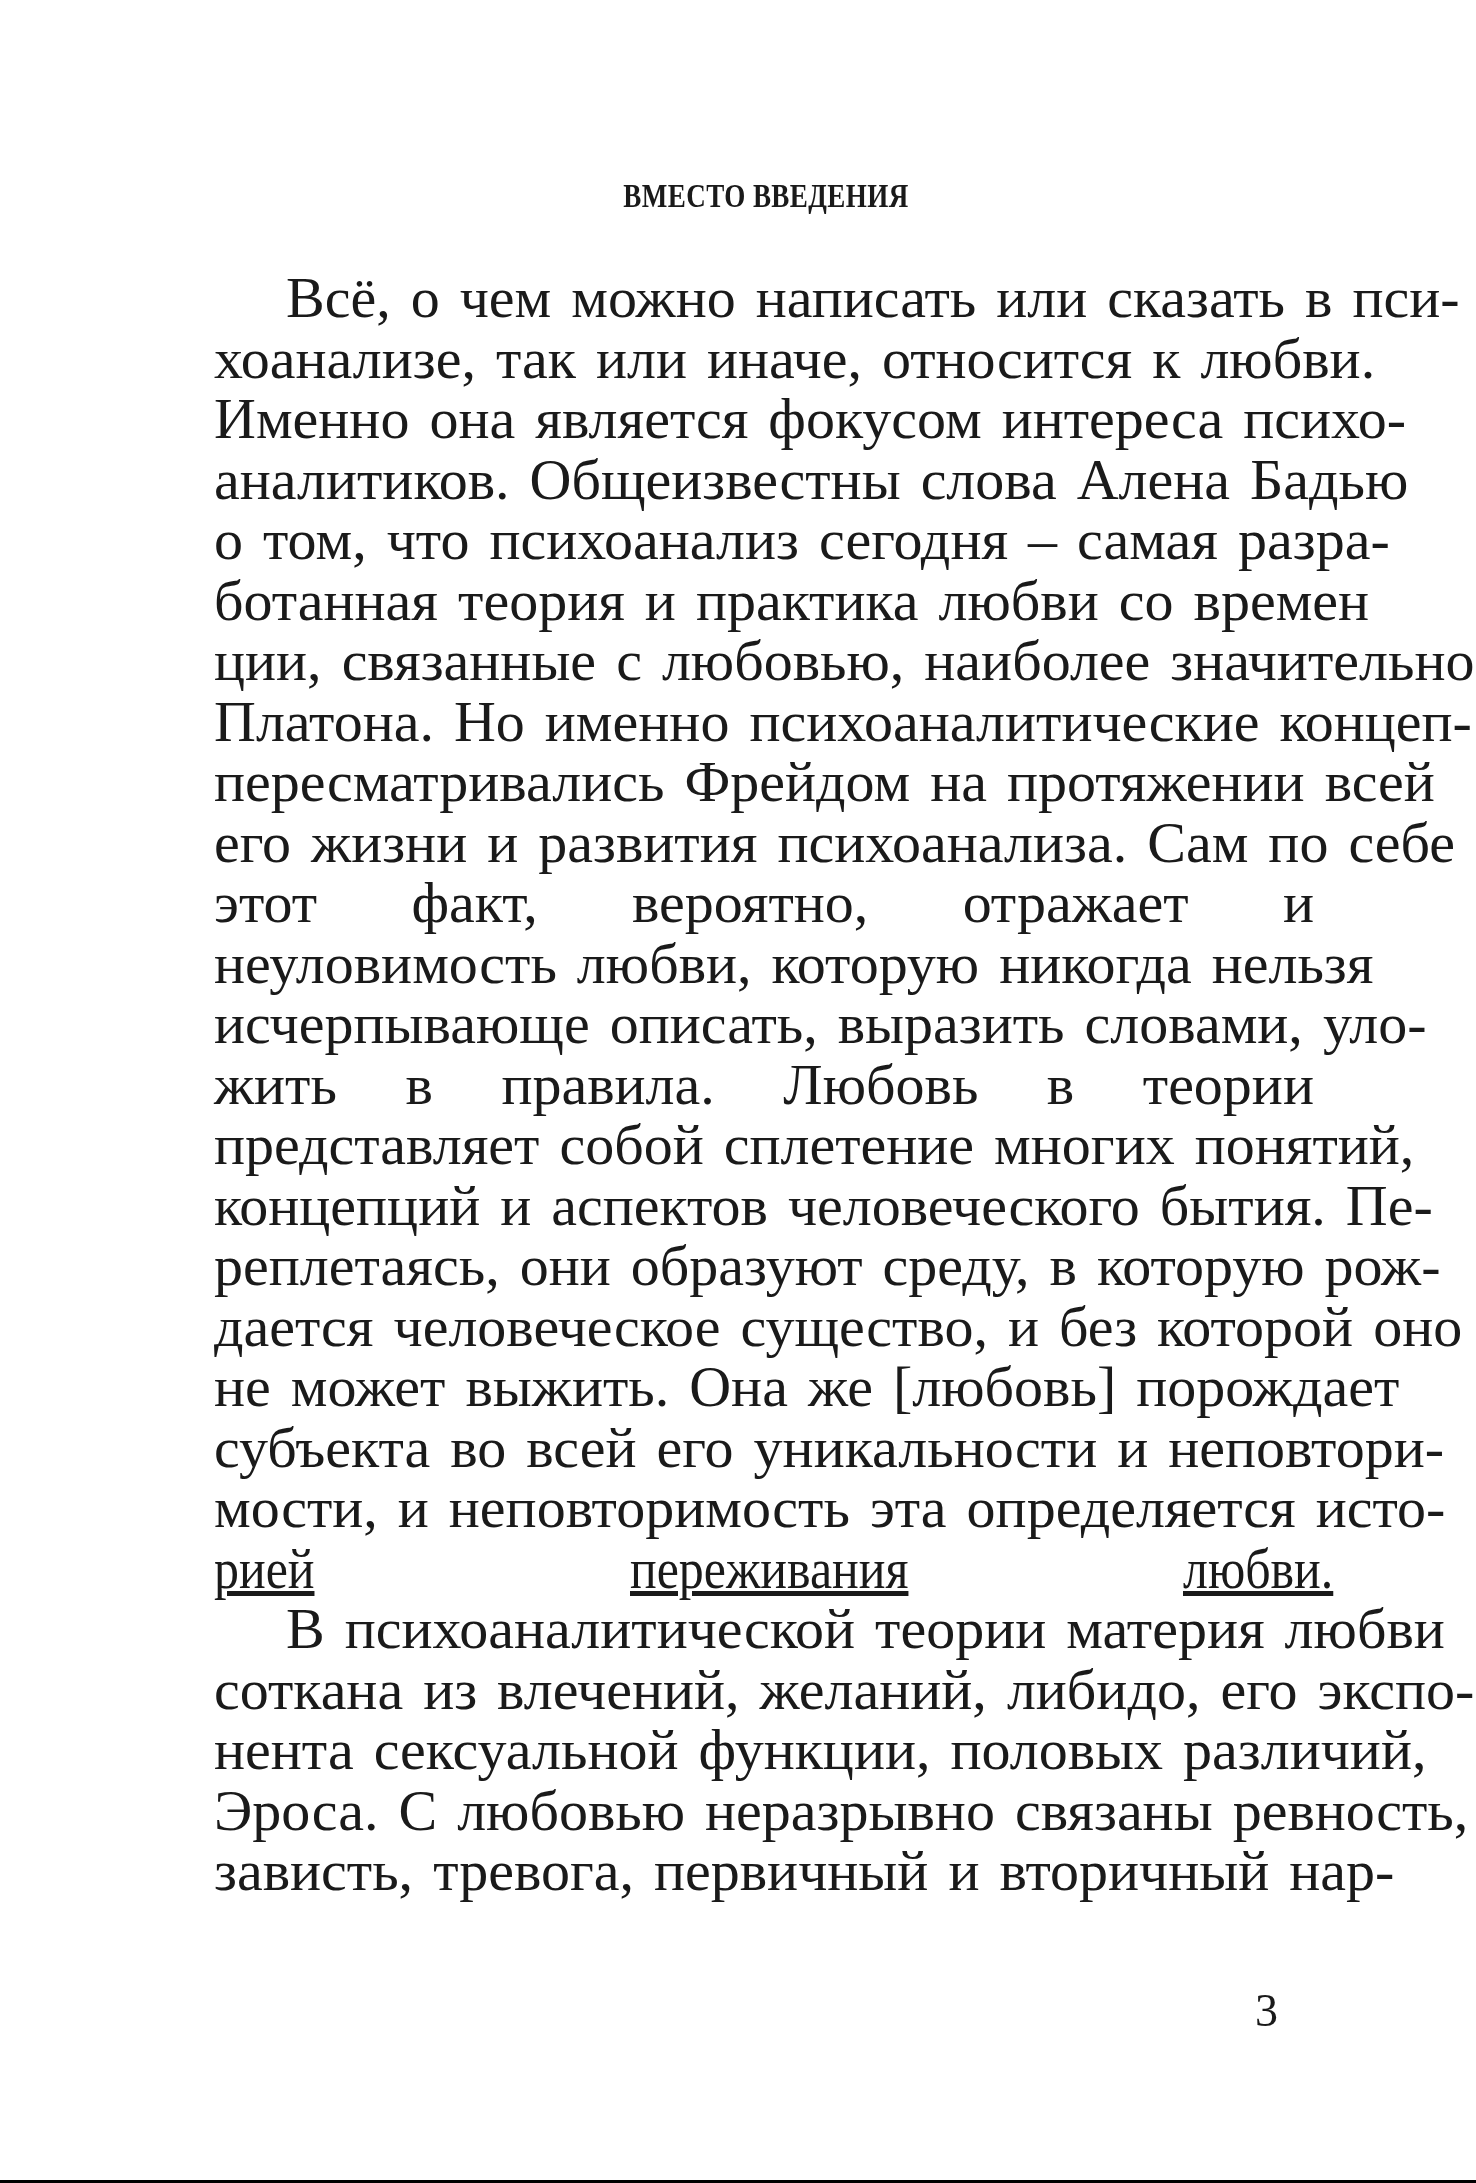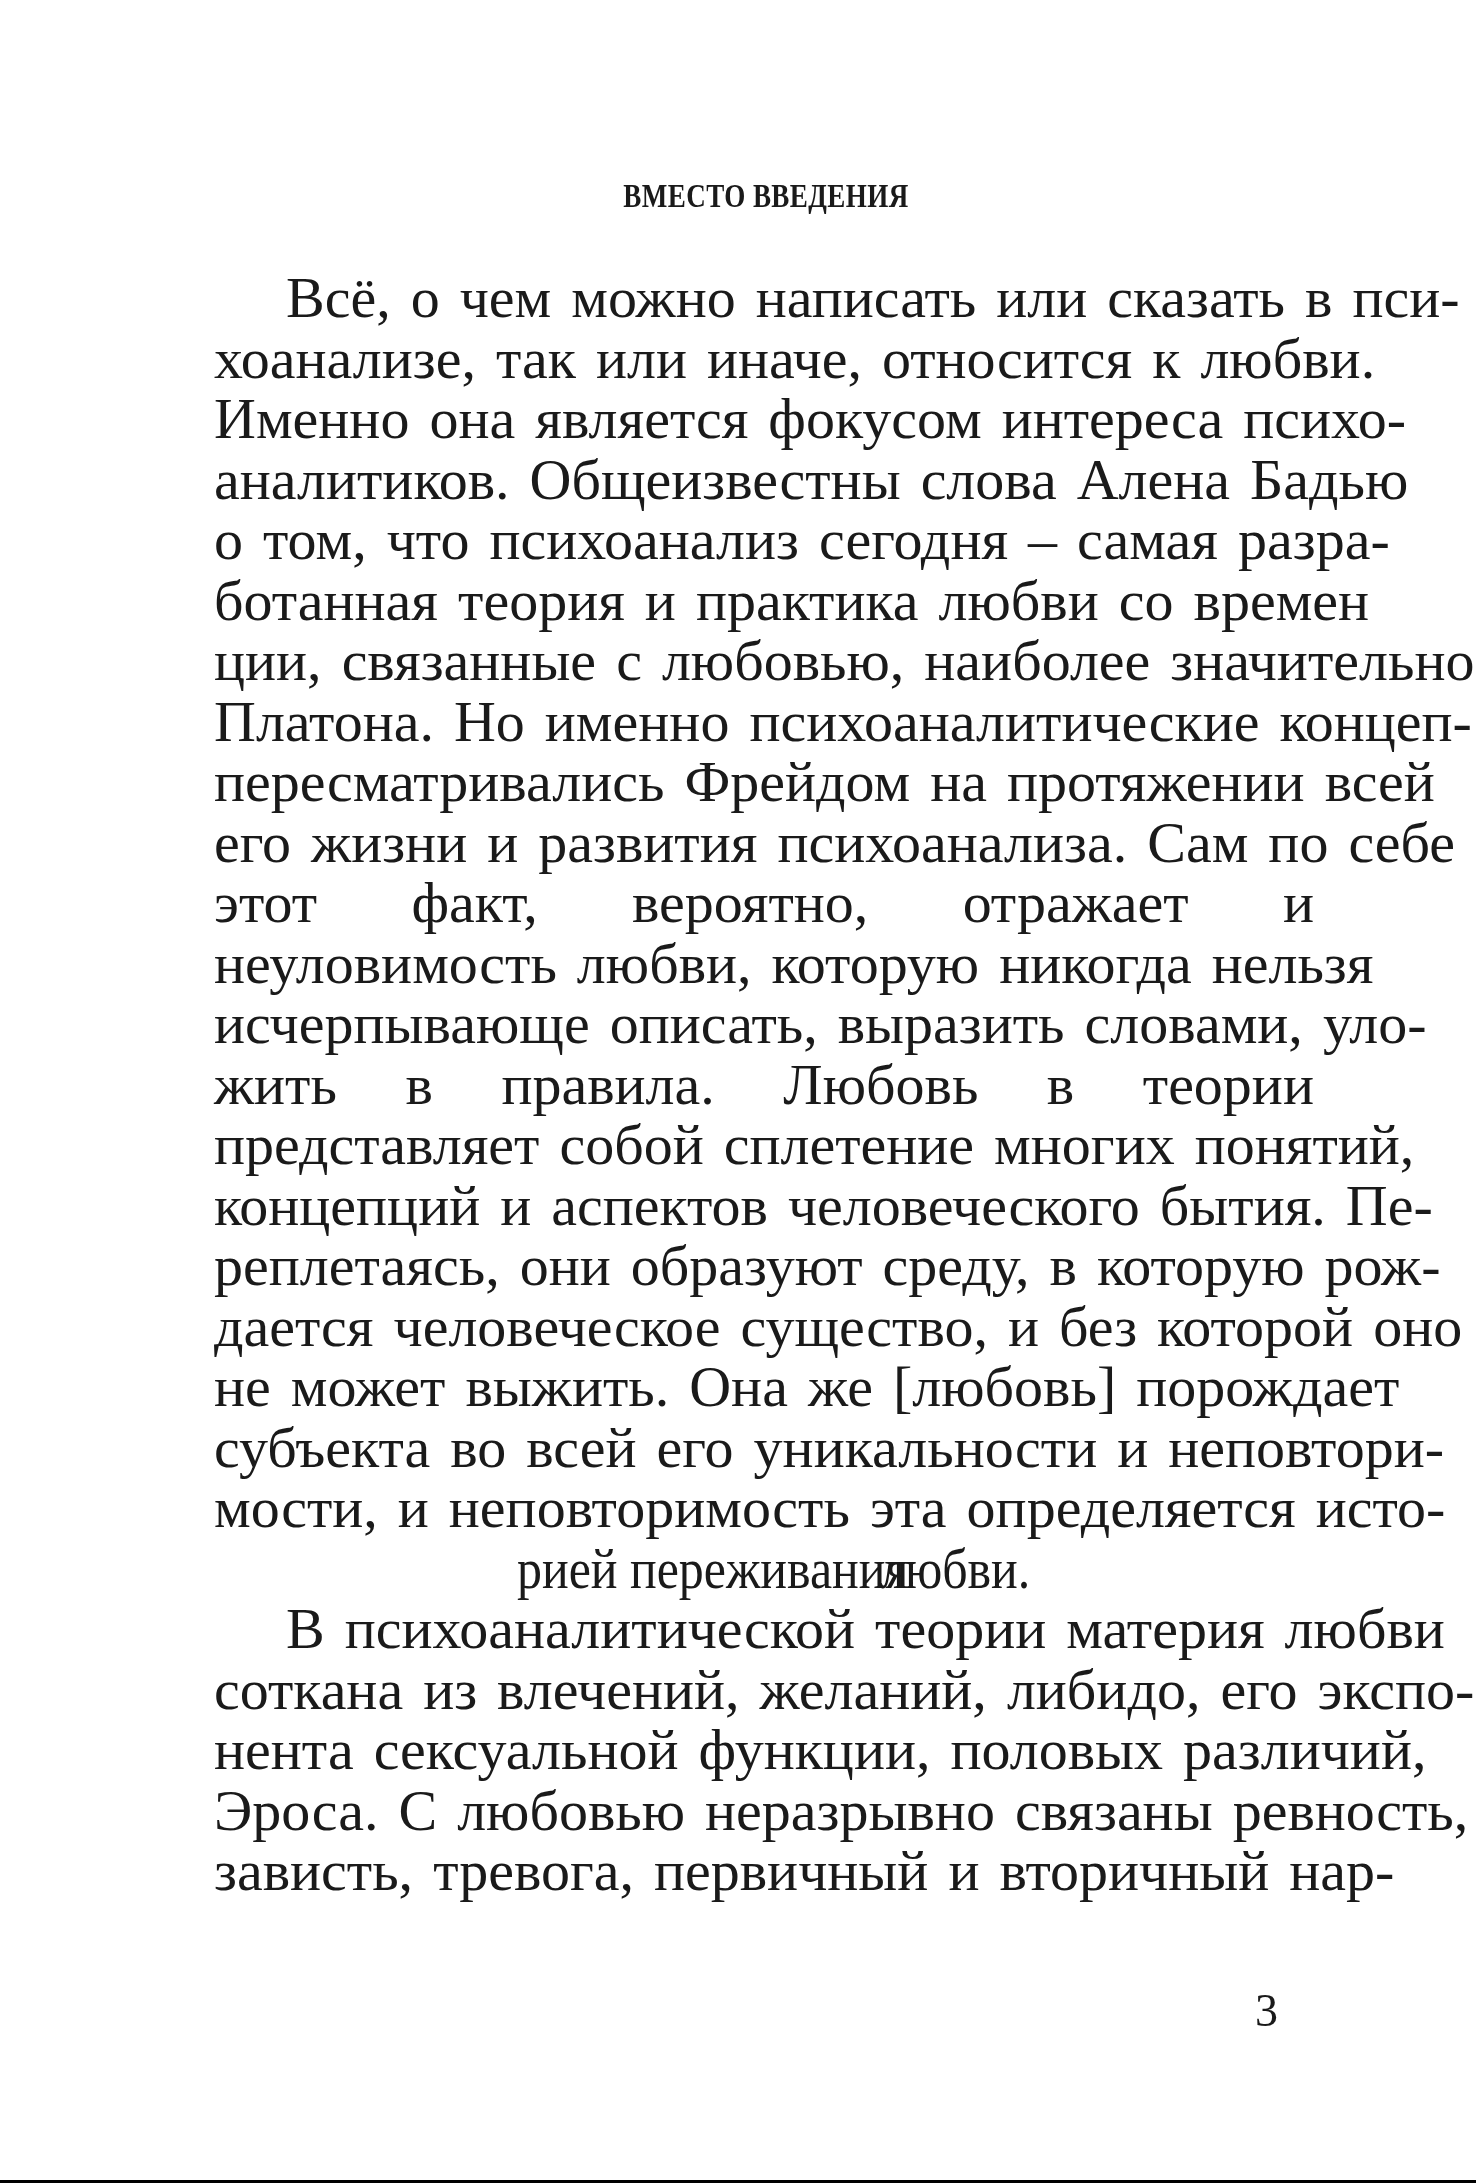--- a/index.html
+++ b/index.html
@@ -45,21 +45,21 @@
       height: 60.5px;
       line-height: 60.5px;
       font-size: 58px;
       white-space: nowrap;
       display: flex;
       justify-content: space-between;
       transform-origin: 0 50%;
       gap: 20px;
     }
     .line.indent { padding-left: 72px; }
-    .line.last { justify-content: center; }
+    .line.last { justify-content: space-between; text-decoration: underline; }
     .line.last span.w { margin-right: 14px; }
     .line span.w { display: inline-block; }
     .page-number {
       position: absolute;
       left: 1255px;
       top: 1984px;
       font-size: 46px;
       color: #1a1a1a;
     }
     .bottom-rule {

